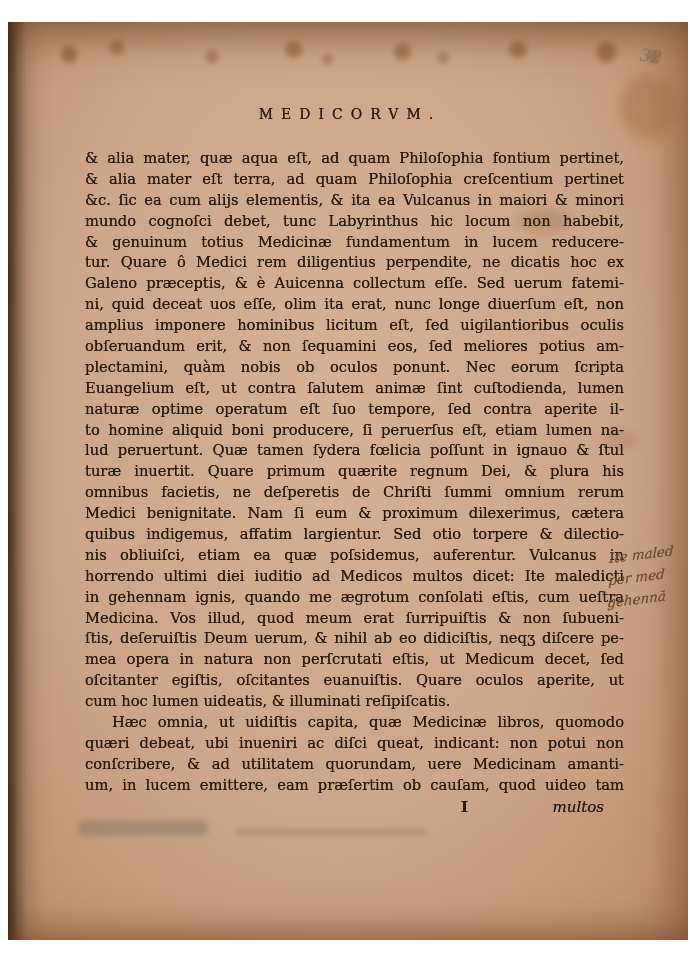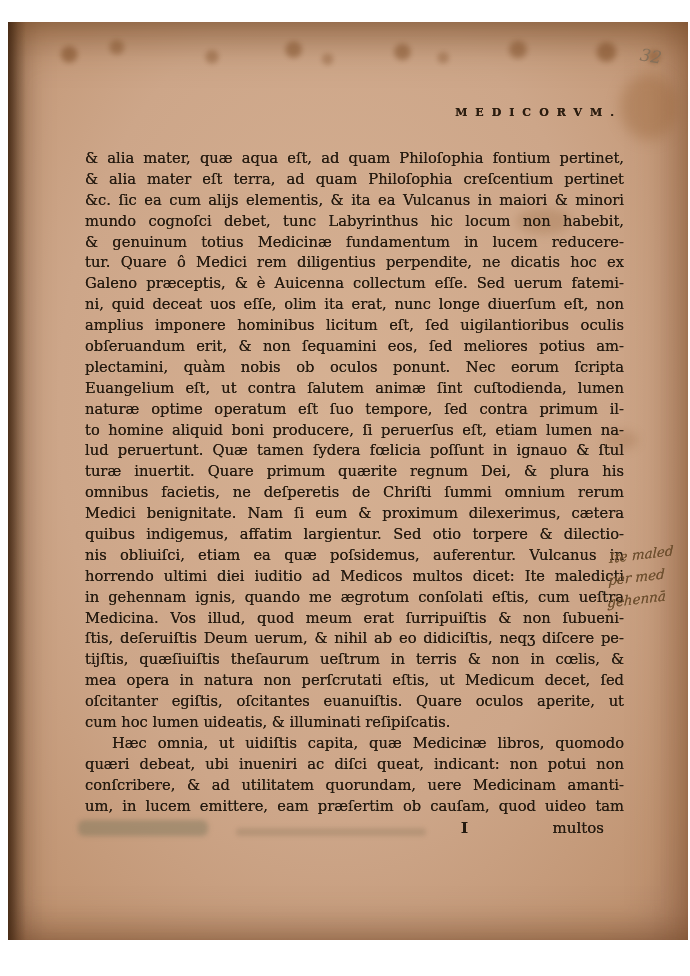--- a/index.html
+++ b/index.html
@@ -28,34 +28,34 @@
           radial-gradient(circle at 88% 50%, rgba(118,69,30,.6) 0 6px, transparent 13px),
           radial-gradient(circle at 95% 60%, rgba(118,69,30,.45) 0 4px, transparent 9px);}
   .stain{position:absolute;border-radius:50%;pointer-events:none;}
   .stain-a{left:612px;top:52px;width:58px;height:66px;background:rgba(146,92,46,.35);filter:blur(7px);}
   .stain-b{left:508px;top:186px;width:56px;height:26px;background:rgba(140,90,48,.25);filter:blur(5px);}
   .stain-c{left:596px;top:408px;width:34px;height:20px;background:rgba(140,90,48,.22);filter:blur(5px);}
   .stain-d{left:70px;top:798px;width:130px;height:16px;border-radius:6px;
            background:rgba(96,102,78,.35);filter:blur(2.5px);}
   .stain-e{left:228px;top:806px;width:190px;height:8px;border-radius:4px;
            background:rgba(110,96,70,.22);filter:blur(2px);}
-  .header{position:absolute;left:70px;top:84px;width:544px;text-align:right;
-          font-size:11px;font-weight:bold;letter-spacing:8px;color:#2b1d10;
+  .header{position:absolute;left:70px;top:84px;width:544px;text-align:center;
+          font-size:14px;font-weight:normal;letter-spacing:8px;color:#2b1d10;
           text-shadow:0 0 .5px rgba(40,26,12,.9);}
   .folio{position:absolute;left:632px;top:24px;font-style:italic;font-size:17px;
          color:#85705a;transform:rotate(9deg);}
   .textblock{position:absolute;left:77px;top:126px;width:539px;color:#241a10;
          font-size:14.7px;text-shadow:0 0 .45px rgba(35,23,11,.85);}
   .tl{height:20.9px;line-height:20.9px;overflow:hidden;white-space:nowrap;
       text-align:justify;text-align-last:justify;}
   .tl.noj{text-align:center;text-align-last:left;}
   .tl.indent{padding-left:27px;}
   .sigline{position:relative;height:24px;margin-top:2px;}
   .sig{position:absolute;left:376px;font-weight:bold;font-size:15px;}
-  .catch{position:absolute;right:20px;font-size:15px;}
+  .catch{position:absolute;right:20px;font-size:15px;font-style:italic;}
   .marginalia{position:absolute;left:600px;top:520px;width:86px;
       font-style:italic;font-size:13.5px;line-height:22px;color:#6d4f2e;
       transform:rotate(-7deg) skewX(-9deg);text-shadow:0 0 .4px rgba(96,68,36,.8);}
   .marginalia .mline{white-space:nowrap;overflow:visible;}
 </style>
 </head>
 <body>
 
 <div class="canvas">
   <div class="page">
@@ -76,33 +76,32 @@
       <div class="tl">&amp;c. ſic ea cum alijs elementis, &amp; ita ea Vulcanus in maiori &amp; minori</div>
       <div class="tl">mundo cognoſci debet, tunc Labyrinthus hic locum non habebit,</div>
       <div class="tl">&amp; genuinum totius Medicinæ fundamentum in lucem reducere-</div>
       <div class="tl">tur. Quare ô Medici rem diligentius perpendite, ne dicatis hoc ex</div>
       <div class="tl">Galeno præceptis, &amp; è Auicenna collectum eſſe. Sed uerum fatemi-</div>
       <div class="tl">ni, quid deceat uos eſſe, olim ita erat, nunc longe diuerſum eſt, non</div>
       <div class="tl">amplius imponere hominibus licitum eſt, ſed uigilantioribus oculis</div>
       <div class="tl">obſeruandum erit, &amp; non ſequamini eos, ſed meliores potius am-</div>
       <div class="tl">plectamini, quàm nobis ob oculos ponunt. Nec eorum ſcripta</div>
       <div class="tl">Euangelium eſt, ut contra ſalutem animæ ſint cuſtodienda, lumen</div>
-      <div class="tl">naturæ optime operatum eſt ſuo tempore, ſed contra primum il-</div>
+      <div class="tl">naturæ optime operatum eſt ſuo tempore, ſed contra aperite il-</div>
       <div class="tl">to homine aliquid boni producere, ſi peruerſus eſt, etiam lumen na-</div>
       <div class="tl">lud peruertunt. Quæ tamen ſydera fœlicia poſſunt in ignauo &amp; ſtul</div>
       <div class="tl">turæ inuertit. Quare primum quærite regnum Dei, &amp; plura his</div>
       <div class="tl">omnibus facietis, ne deſperetis de Chriſti ſummi omnium rerum</div>
       <div class="tl">Medici benignitate. Nam ſi eum &amp; proximum dilexerimus, cætera</div>
       <div class="tl">quibus indigemus, affatim largientur. Sed otio torpere &amp; dilectio-</div>
       <div class="tl">nis obliuiſci, etiam ea quæ poſsidemus, auferentur. Vulcanus in</div>
       <div class="tl">horrendo ultimi diei iuditio ad Medicos multos dicet: Ite maledicti</div>
       <div class="tl">in gehennam ignis, quando me ægrotum conſolati eſtis, cum ueſtra</div>
       <div class="tl">Medicina. Vos illud, quod meum erat ſurripuiſtis &amp; non ſubueni-</div>
       <div class="tl">ſtis, deſeruiſtis Deum uerum, &amp; nihil ab eo didiciſtis, neqʒ diſcere pe-</div>
-      <div class="tl">tijſtis, quæſiuiſtis theſaurum ueſtrum in terris &amp; non in cœlis, &amp;</div>
       <div class="tl">mea opera in natura non perſcrutati eſtis, ut Medicum decet, ſed</div>
       <div class="tl">oſcitanter egiſtis, oſcitantes euanuiſtis. Quare oculos aperite, ut</div>
       <div class="tl noj">cum hoc lumen uideatis, &amp; illuminati reſipiſcatis.</div>
       <div class="tl indent">Hæc omnia, ut uidiſtis capita, quæ Medicinæ libros, quomodo</div>
       <div class="tl">quæri debeat, ubi inueniri ac diſci queat, indicant: non potui non</div>
       <div class="tl">conſcribere, &amp; ad utilitatem quorundam, uere Medicinam amanti-</div>
       <div class="tl">um, in lucem emittere, eam præſertim ob cauſam, quod uideo tam</div>
       <div class="sigline">
         <span class="sig">I</span>
         <span class="catch">multos</span>

